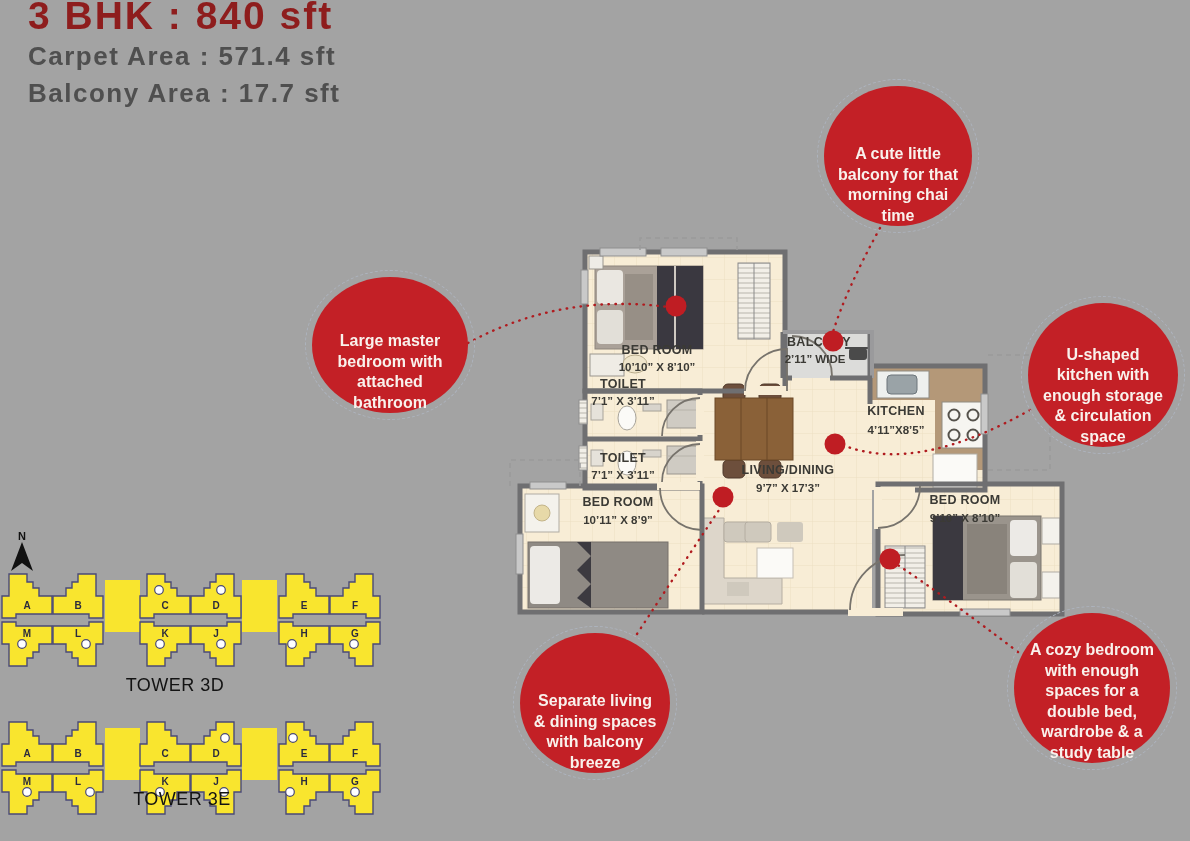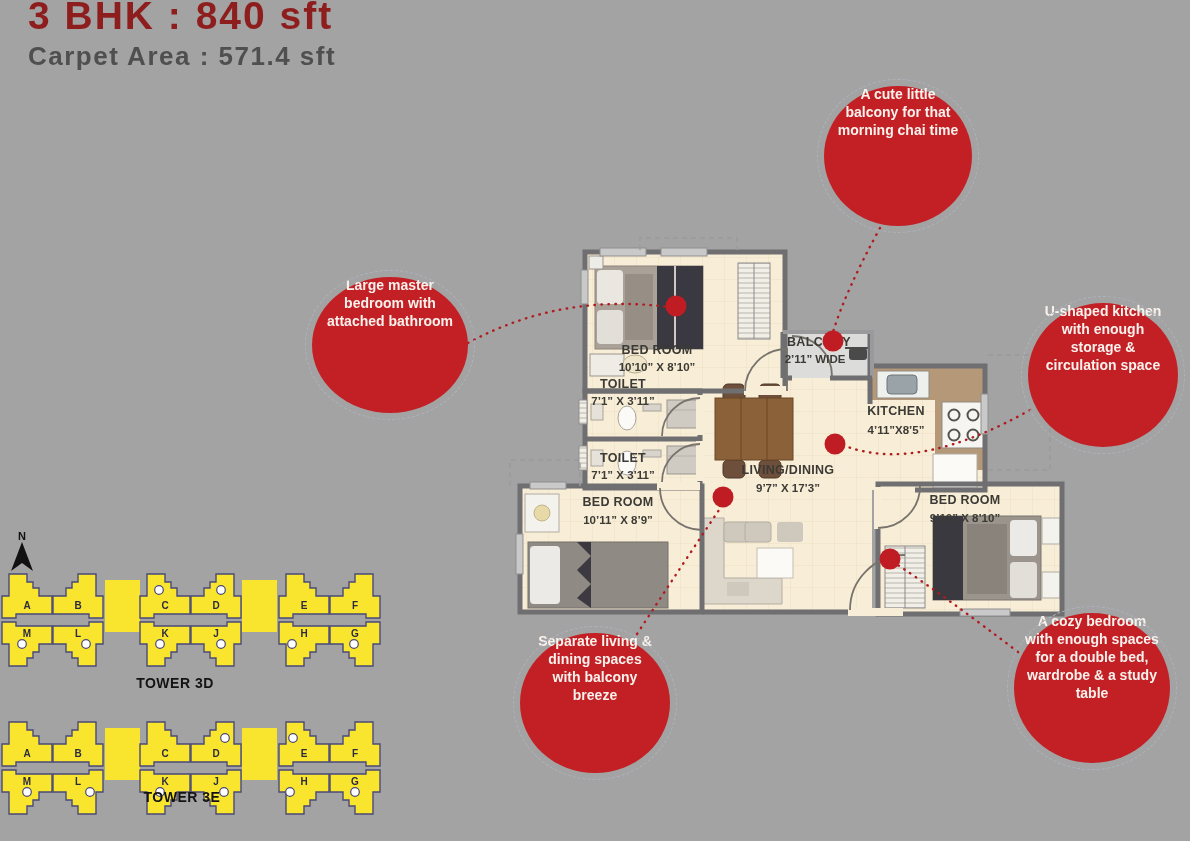--- a/index.html
+++ b/index.html
@@ -8,58 +8,59 @@
   svg{overflow:visible;}
   svg text{font-family:"Liberation Sans",sans-serif;}
 
   
   #hdr{position:absolute;left:28px;top:-6px;}
   #hdr h1{margin:0;font-size:39px;font-weight:800;letter-spacing:2px;color:#8e1d1d;}
   .sub{font-size:26px;font-weight:700;color:#4f4f4f;letter-spacing:1.5px;line-height:37px;}
 
   
   .bubble{position:absolute;border-radius:50%;background:#c32026;color:#f9f1ec;
-          display:flex;align-items:flex-start;justify-content:center;text-align:center;
-          font-size:14px;font-weight:600;line-height:1.28;padding:0 13px;box-sizing:border-box;z-index:10;}
+          display:flex;align-items:flex-end;justify-content:center;text-align:center;
+          font-size:16px;font-weight:600;line-height:1.28;padding:0 13px;box-sizing:border-box;z-index:10;}
   .bubble::before{content:"";position:absolute;inset:-7px;border:1.6px dashed #adb3bd;border-radius:50%;}
   #bub-balcony{left:824px;top:86px;width:148px;height:140px;}
   #bub-master{left:312px;top:277px;width:156px;height:136px;}
   #bub-kitchen{left:1028px;top:303px;width:150px;height:144px;}
   #bub-living{left:520px;top:633px;width:150px;height:140px;}
   #bub-cozy{left:1014px;top:613px;width:156px;height:150px;padding:0 10px;}
 
   
   #overlay{position:absolute;left:0;top:0;z-index:5;pointer-events:none;}
 
   
   #plan{position:absolute;left:505px;top:236px;z-index:2;}
   .plan-name{font-size:12.5px;font-weight:700;fill:#3b3a35;letter-spacing:.3px;}
   .plan-dims{font-size:11.5px;font-weight:700;fill:#3b3a35;}
 
   
   .towersvg{position:absolute;left:2px;z-index:2;}
   #tower0{top:574px;}
   #tower1{top:722px;}
-  .towerlabel{position:absolute;width:240px;text-align:center;font-size:14px;font-weight:700;
+  .towerlabel{position:absolute;width:240px;text-align:center;font-size:18px;font-weight:400;
               color:#131313;letter-spacing:.5px;z-index:3;}
   #tlabel0{left:55px;top:675px;}
   #tlabel1{left:62px;top:789px;}
 
   
   #north{position:absolute;left:8px;top:530px;width:28px;text-align:center;z-index:3;}
   #north .n{font-size:11px;font-weight:700;color:#111;line-height:12px;}
 </style>
 </head>
 <body>
 
 <div id="page">
 
   <div id="hdr">
     <h1>3 BHK : 840 sft</h1>
     <div class="sub">Carpet Area : 571.4 sft</div>
+    <div class="sub">Balcony Area : 17.7 sft</div>
   </div>
 
   <svg id="plan" width="570" height="384" viewBox="0 0 570 384">
     <defs>
       <pattern id="tile" width="22" height="22" patternUnits="userSpaceOnUse">
         <rect width="22" height="22" fill="#f8edd6"></rect>
         <path d="M22,0V22M0,22H22" stroke="#ecdfc2" stroke-width="1"></path>
       </pattern>
       <pattern id="slat" width="6" height="5" patternUnits="userSpaceOnUse">
         <rect width="6" height="5" fill="#f2efe8"></rect>

